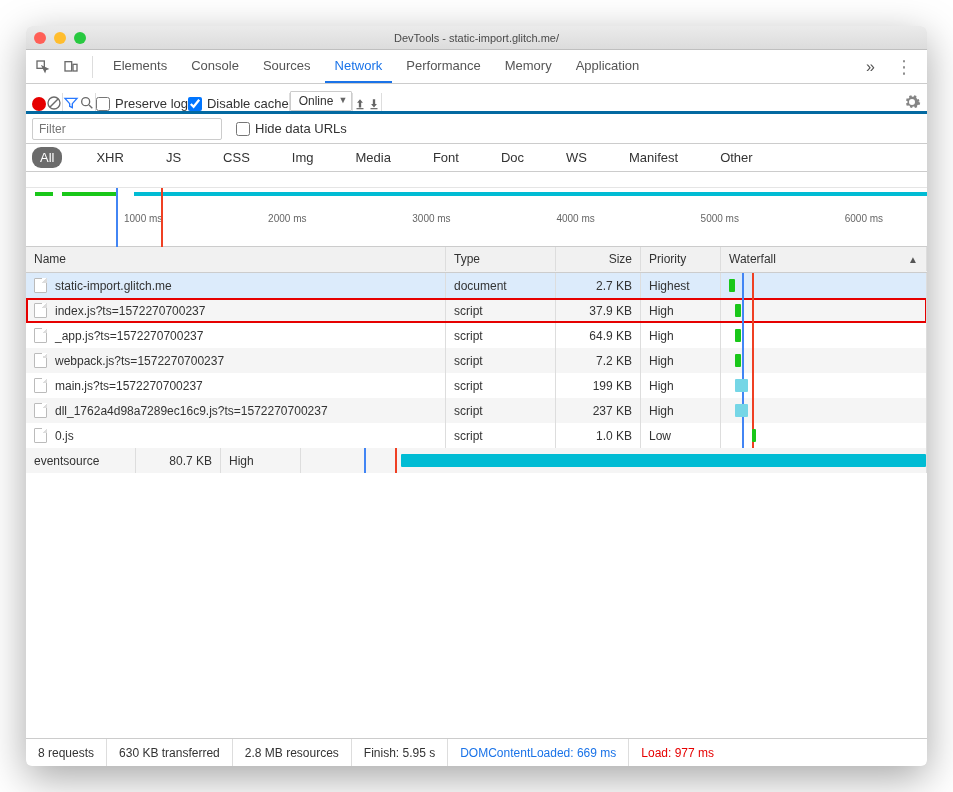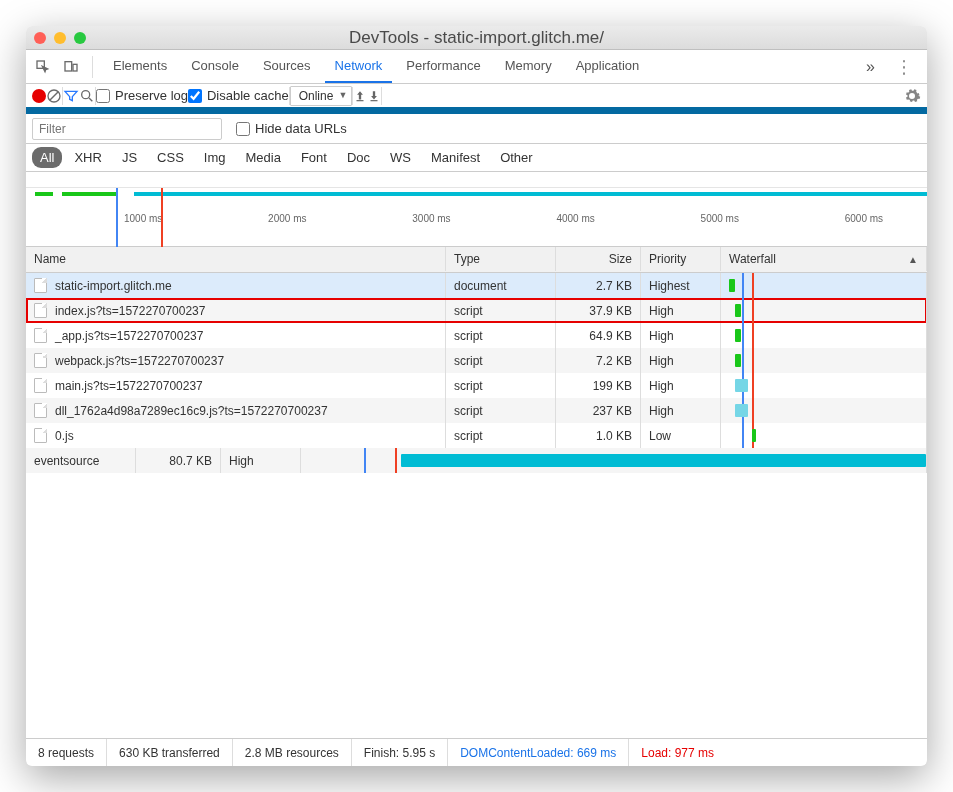--- a/index.html
+++ b/index.html
@@ -4,52 +4,52 @@
 <style>
 * { box-sizing: border-box; margin: 0; padding: 0; }
 body { font-family: -apple-system, "Helvetica Neue", Arial, sans-serif; font-size: 13px; background: #fff; color: #333; }
 .window { width: 901px; height: 740px; margin: 26px; border-radius: 6px; box-shadow: 0 12px 40px rgba(0,0,0,0.35); overflow: hidden; background: #fff; display: flex; flex-direction: column; }
 
 
 .titlebar { height: 24px; background: linear-gradient(#ebebeb,#dcdcdc); display: flex; align-items: center; padding: 0 8px; border-bottom: 1px solid #bfbfbf; position: relative; }
 .dots { display: flex; gap: 8px; }
 .dot { width: 12px; height: 12px; border-radius: 50%; }
 .dot.red { background:#ff5f57; } .dot.yellow { background:#ffbd2e; } .dot.green { background:#28c940; }
-.title { position: absolute; left:0; right:0; text-align:center; font-size:17px; color:#4a4a4a; }
+.title { position: absolute; left:0; right:0; text-align:center; font-size:11px; color:#4a4a4a; }
 
 
 .maintabs { height: 34px; border-bottom: 1px solid #ccc; display:flex; align-items:center; padding:0 6px; gap:2px;justify-content:space-between; }
 .inspect-group { display:flex; gap:6px; padding-right:10px; border-right:1px solid #ddd; margin-right:8px; }
 .icon-btn { width:22px; height:22px; display:flex; align-items:center; justify-content:center; color:#6b6b6b; border-radius:2px; }
 .icon-btn svg { width:16px; height:16px; }
 .tabs { display:flex; gap:4px; flex:1; }
 .tab { padding:8px 10px; color:#555; cursor:pointer; }
 .tab.active { color:#1a73e8; border-bottom:2px solid #1a73e8; }
 .maintabs .more { padding:0 10px; color:#555; font-size:16px; }
 .maintabs .menu { padding:0 8px; color:#888; font-size:18px; }
 
 
-.toolbar { height:30px; border-bottom:7px solid #0369a1; display:flex; align-items:center; padding:0 6px; }
+.toolbar { height:30px; border-bottom:3px solid #0369a1; display:flex; align-items:flex-end; padding:0 6px; }
 .rec { width:14px; height:14px; border-radius:50%; background:#e60000; }
 .stop-icon, .funnel, .search { width:16px; height:16px; color:#6b6b6b; display:flex; align-items:center; justify-content:center; }
 .tb-sep { width:1px; height:18px; background:#ddd; }
 .funnel svg { stroke:#2879ff; fill:none; }
 .cb { display:flex; align-items:center; gap:5px; color:#333; }
 .cb input { width:14px; height:14px; }
 .throttle { border:1px solid #ccc; border-radius:1px; padding:2px 18px 2px 8px; background:#fff; position:relative; font-size:12px; color:#333; }
 .throttle::after { content:"▼"; font-size:9px; color:#666; position:absolute; right:4px; top:3px; }
 .ud { width:14px; height:14px; color:#666; }
 .gear { margin-left:auto; color:#666; width:18px; height:18px; }
 
 
 .filterbar { height:30px; border-bottom:1px solid #ccc; display:flex; align-items:center; padding:0 6px; gap:14px; }
 .filter-input { border:1px solid #ccc; border-radius:2px; padding:3px 6px; width:190px; font-size:12px; color:#999; }
 
 
-.typebar { height:28px; display:flex; align-items:center; gap:4px; padding:0 6px; border-bottom:1px solid #ccc; }
+.typebar { height:28px; display:flex; align-items:center; gap:26px; padding:0 6px; border-bottom:1px solid #ccc; }
 .pill { padding:3px 8px; border-radius:9px; font-size:13px; color:#333; cursor:pointer; }
 .pill.active { background:#6b6b6b; color:#fff; }
 
 
 .overview { height:75px; border-bottom:1px solid #ccc; position:relative; }
 .ov-ticks { height:16px; border-bottom:1px solid #e5e5e5; position:relative; font-size:10px; color:#666; }
 .ov-tick { position:absolute; top:2px; transform:translateX(-50%);margin-top:39px; }
 .ov-body { position:relative; height:59px; }
 .ov-bar { position:absolute; height:4px; background:#19c719; top:4px; }
 .ov-cyan { position:absolute; height:4px; background:#00bcd4; top:4px; }

